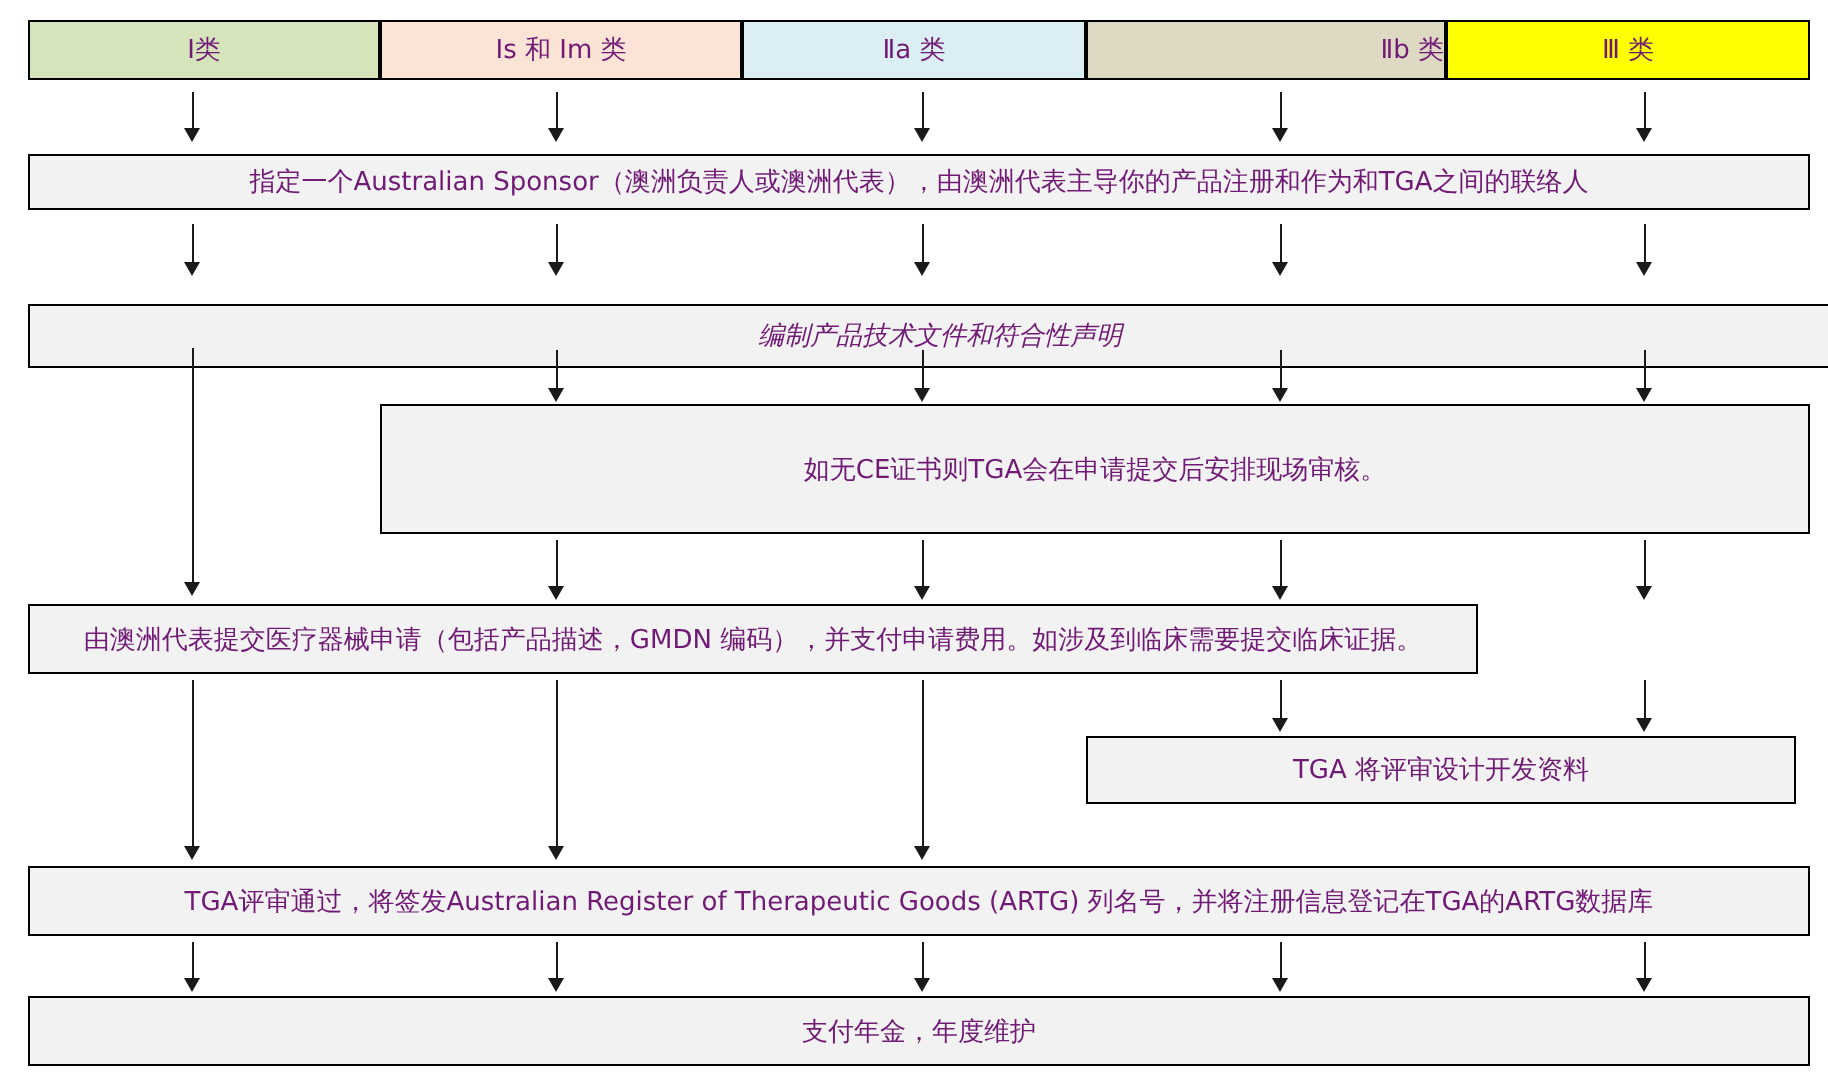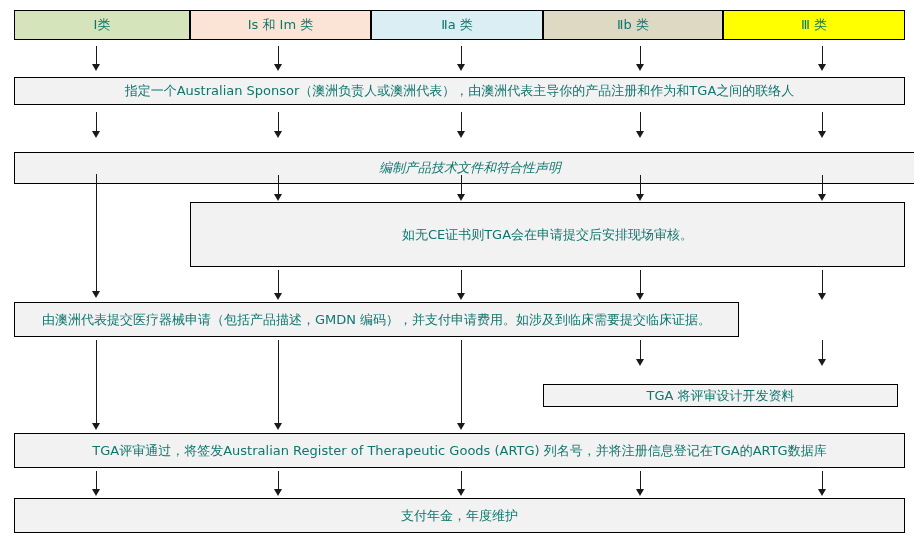--- a/index.html
+++ b/index.html
@@ -7,21 +7,21 @@
     padding: 0;
     background: #ffffff;
   }
   * { box-sizing: border-box; }
   .canvas {
     position: relative;
     width: 914px;
     height: 541px;
     background: #ffffff;
     font-family: "DejaVu Sans", "Liberation Sans", sans-serif;
-    color: #0f766e;
+    color: #701a75;
     overflow: hidden;
   }
   
   .cat {
     position: absolute;
     top: 10px;
     height: 30px;
     border: 1.5px solid #000000;
     display: flex;
     align-items: center;
@@ -68,21 +68,21 @@
 
   <div class="cat" style="left: 14px; width: 176px; background-color: rgb(214, 228, 188);">
     <span>Ⅰ类</span>
   </div>
   <div class="cat" style="left: 190px; width: 181px; background-color: rgb(251, 228, 213);">
     <span>Ⅰs 和 Ⅰm 类</span>
   </div>
   <div class="cat" style="left: 371px; width: 172px; background-color: rgb(218, 238, 243);">
     <span>Ⅱa 类</span>
   </div>
-  <div class="cat" style="left: 543px; width: 180px; background-color: rgb(221, 217, 195);">
+  <div class="cat" style="left: 543px; width: 180px; background-color: rgb(221, 217, 195); justify-content: flex-end;">
     <span>Ⅱb 类</span>
   </div>
   <div class="cat" style="left: 723px; width: 182px; background-color: rgb(255, 255, 0);">
     <span>Ⅲ 类</span>
   </div>
 
   <div class="arrow" style="left:96px;  top:46px; height:18px;"></div>
   <div class="arrow" style="left:278px; top:46px; height:18px;"></div>
   <div class="arrow" style="left:461px; top:46px; height:18px;"></div>
   <div class="arrow" style="left:640px; top:46px; height:18px;"></div>
@@ -120,21 +120,21 @@
   <div class="proc" style="left:14px; top:302px; width:725px; height:35px;">
     <span class="line">由澳洲代表提交医疗器械申请（包括产品描述，GMDN 编码），并支付申请费用。如涉及到临床需要提交临床证据。</span>
   </div>
 
   <div class="arrow" style="left:96px;  top:340px; height:83px;"></div>
   <div class="arrow" style="left:278px; top:340px; height:83px;"></div>
   <div class="arrow" style="left:461px; top:340px; height:83px;"></div>
   <div class="arrow" style="left:640px; top:340px; height:19px;"></div>
   <div class="arrow" style="left:822px; top:340px; height:19px;"></div>
 
-  <div class="proc" style="left:543px; top:384px; width:355px; height:23px;">
+  <div class="proc" style="left:543px; top:368px; width:355px; height:34px;">
     <span class="line">TGA 将评审设计开发资料</span>
   </div>
 
   <div class="proc" style="left:14px; top:433px; width:891px; height:35px;">
     <span class="line">TGA评审通过，将签发Australian Register of Therapeutic Goods (ARTG) 列名号，并将注册信息登记在TGA的ARTG数据库</span>
   </div>
 
   <div class="arrow" style="left:96px;  top:471px; height:18px;"></div>
   <div class="arrow" style="left:278px; top:471px; height:18px;"></div>
   <div class="arrow" style="left:461px; top:471px; height:18px;"></div>

